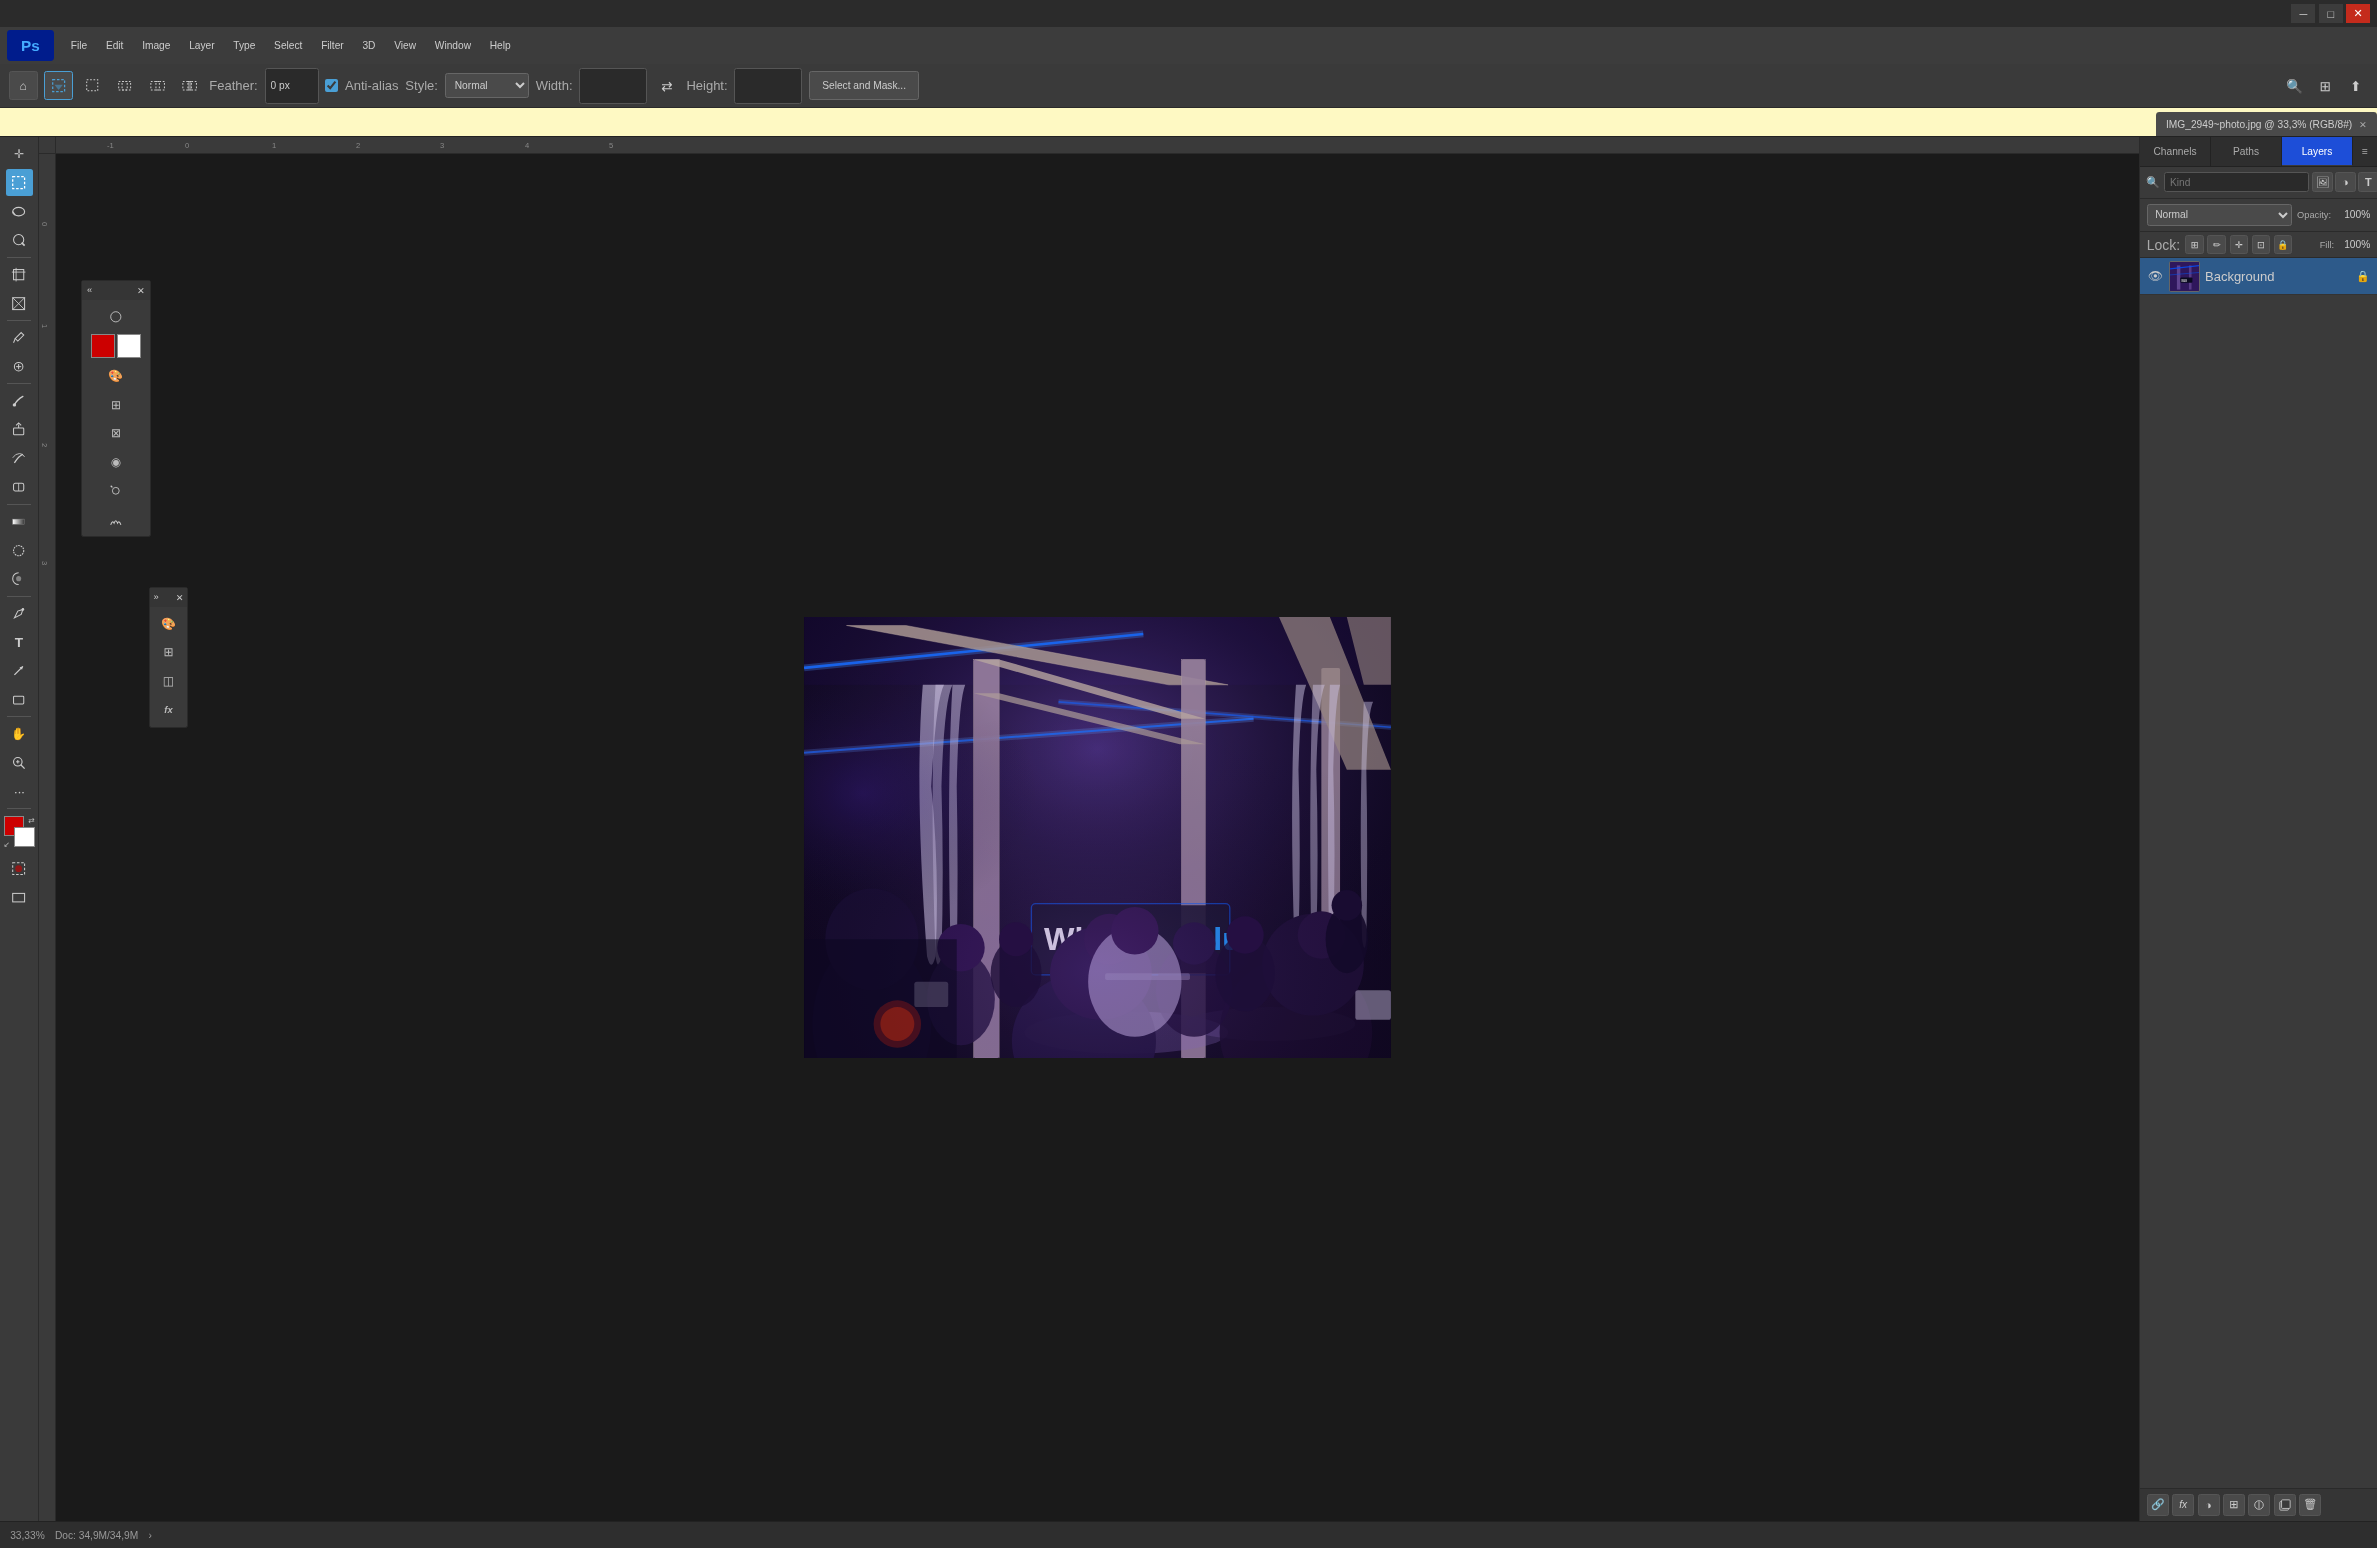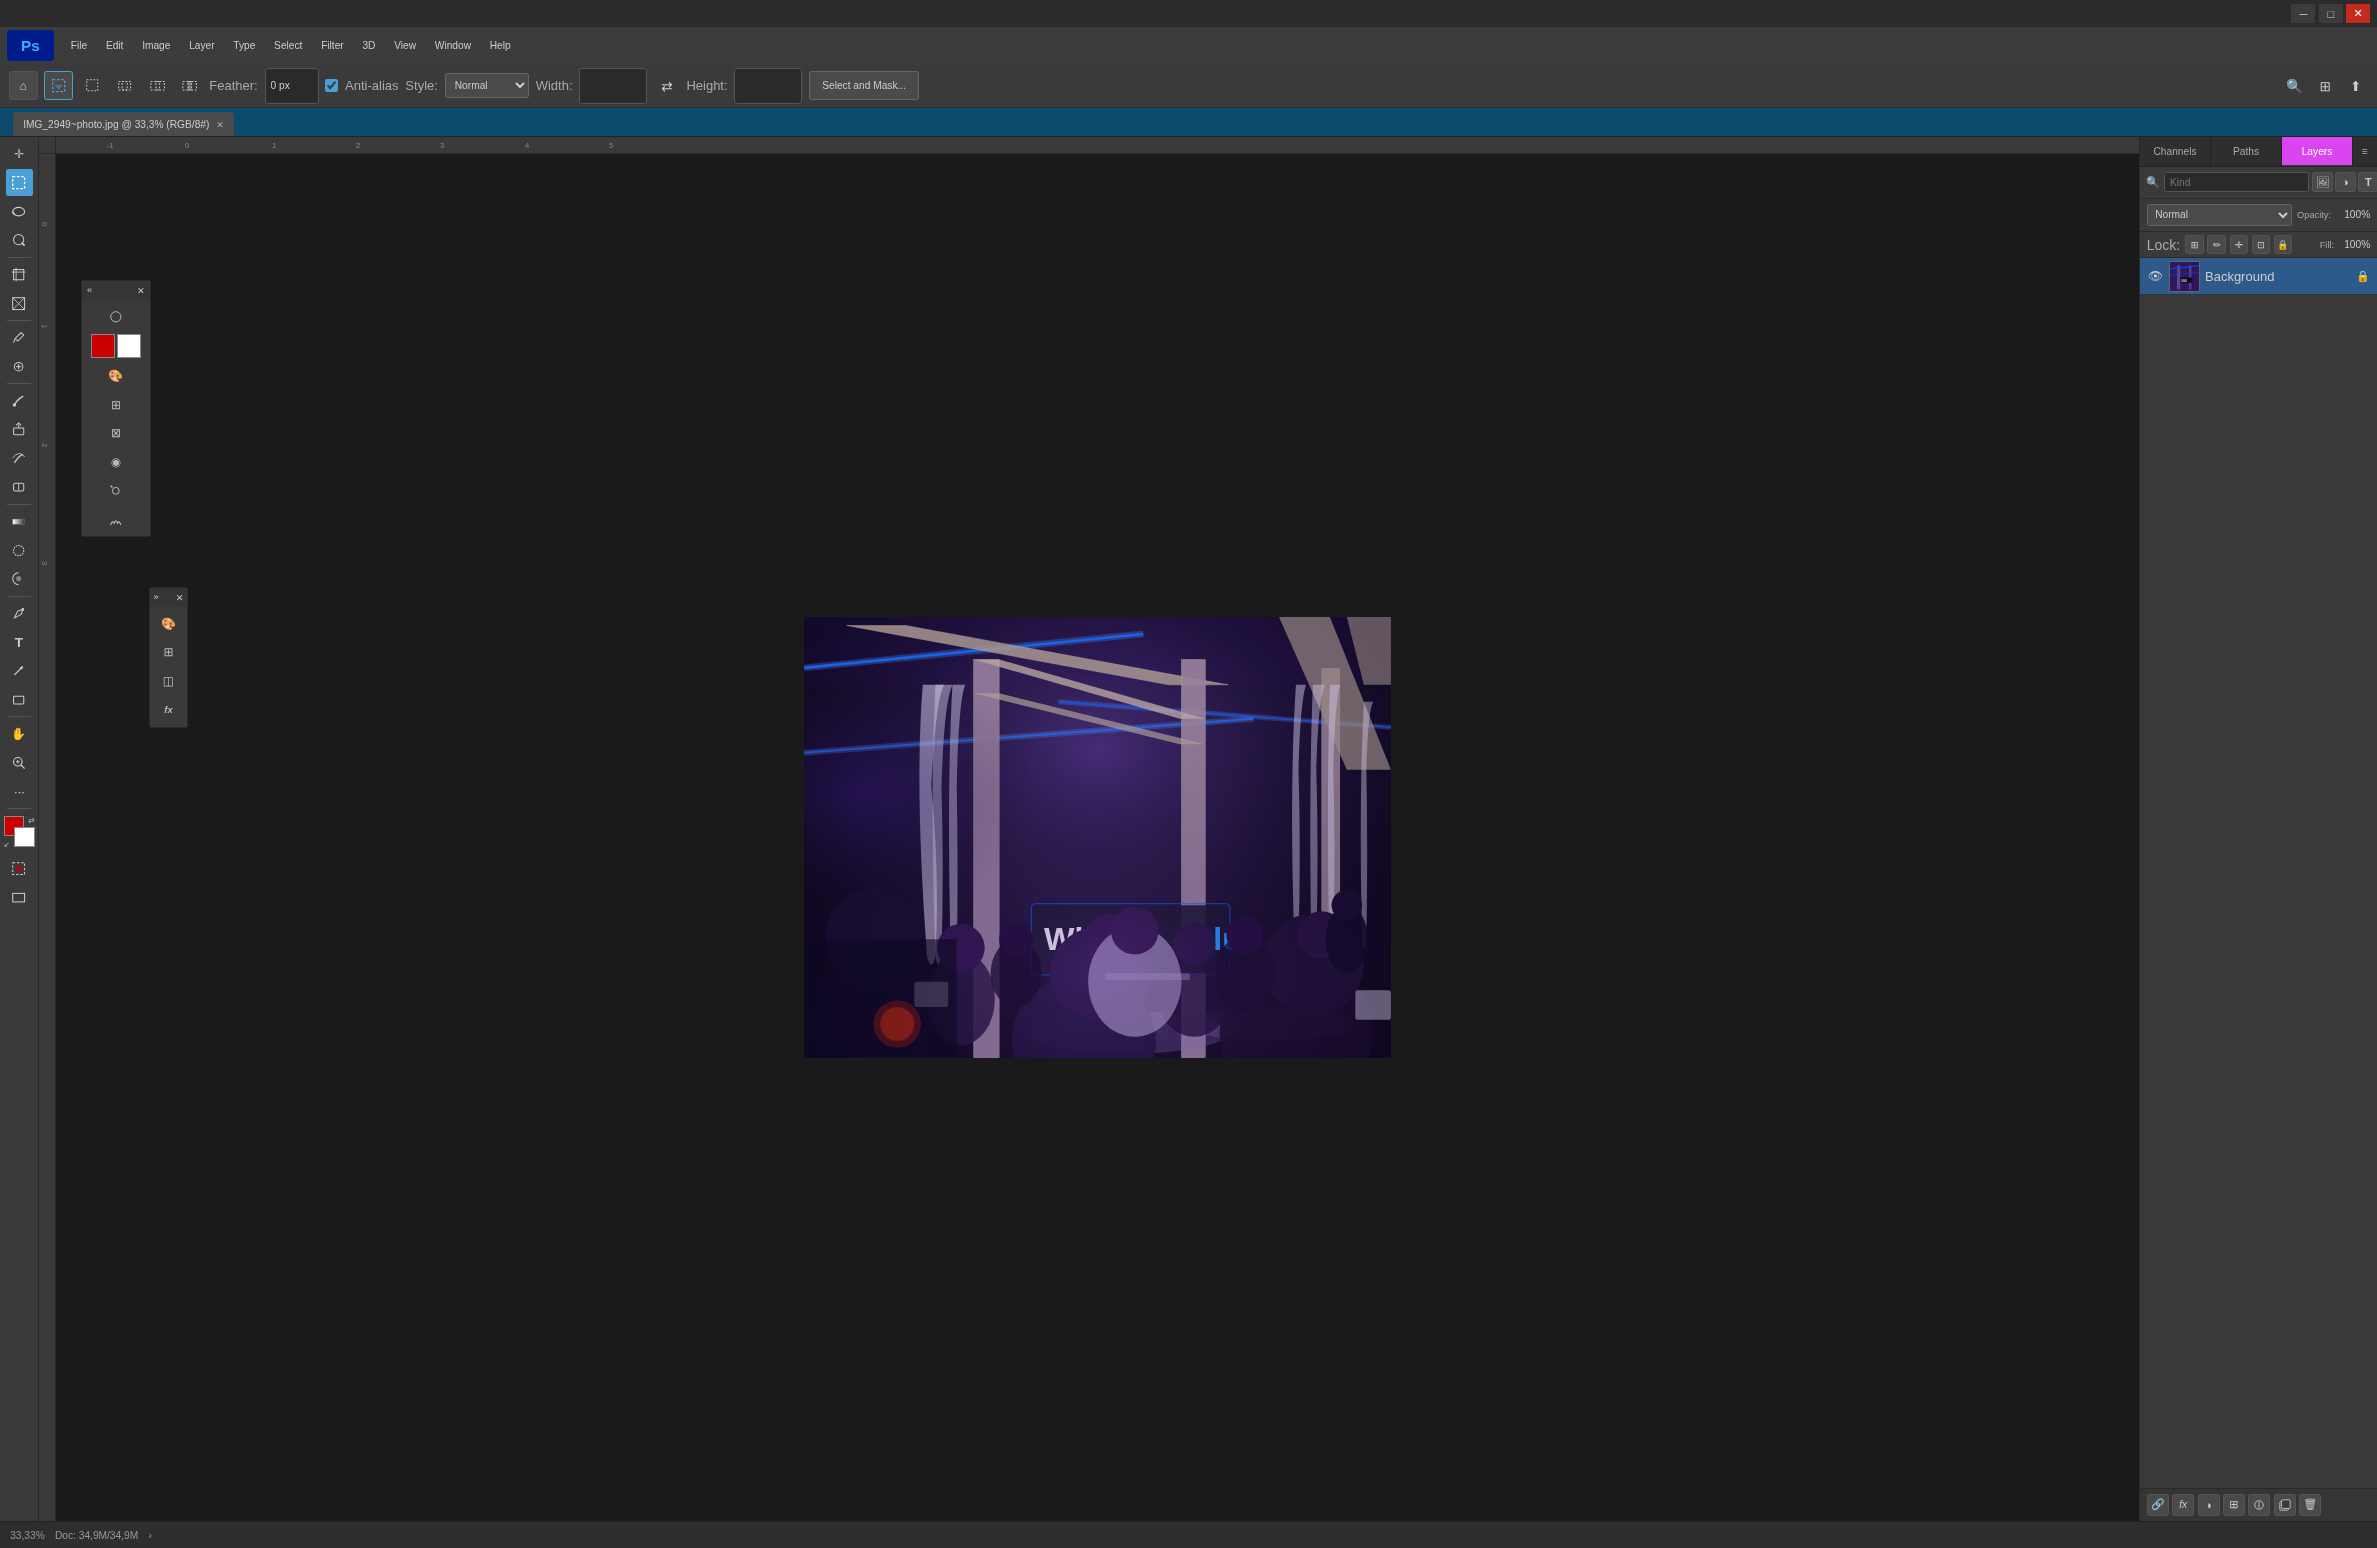--- a/index.html
+++ b/index.html
@@ -110,26 +110,27 @@
       background: transparent;
       border: none;
       color: #ccc;
       cursor: pointer;
       display: flex; align-items: center; justify-content: center;
       font-size: 13.6px;
     }
 
     
     #doc-tabs {
-      background: #0c4a6e;
+      background: #fef9c3;
       height: 29px;
       display: flex;
       align-items: flex-end;
       padding-left: 13px;
       border-bottom: 0.8px solid #222;
+      justify-content: flex-end;
     }
     .doc-tab {
       background: #4a4a4a;
       height: 24px;
       padding: 0 10.2px;
       display: flex; align-items: center; gap: 6.8px;
       border-radius: 3.4px 3.4px 0 0;
       cursor: pointer;
       font-size: 10.2px;
       color: #ccc;
@@ -287,21 +288,21 @@
       flex: 1;
       text-align: center;
       padding: 8.5px 5.1px;
       cursor: pointer;
       font-size: 10.2px;
       color: #aaa;
       border-right: 0.8px solid #222;
     }
     .panel-tab.active {
       color: #fff;
-      background: #d946ef;
+      background: #1d4ed8;
       border-bottom: 1.7px solid #3a3a3a;
     }
     .panel-menu-btn {
       width: 24px;
       display: flex; align-items: center; justify-content: center;
       cursor: pointer;
       color: #aaa;
     }
 
     #layers-panel { flex: 1; display: flex; flex-direction: column; }

